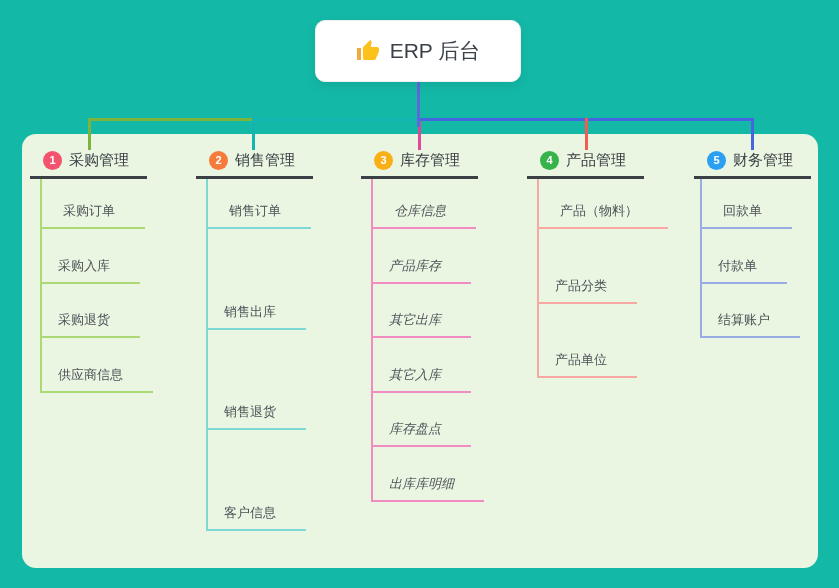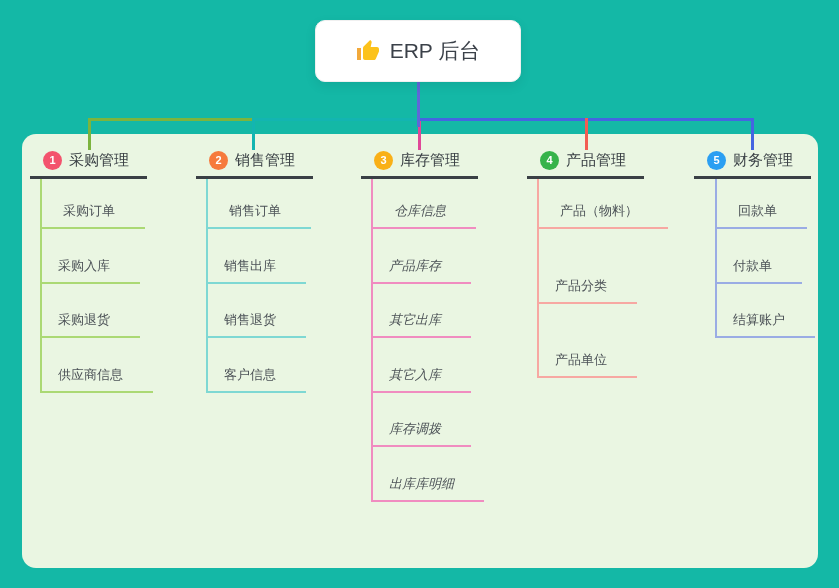--- a/index.html
+++ b/index.html
@@ -92,21 +92,21 @@
       </div>
     <div class="child-row">
         <span>供应商信息</span>
       </div>
   </div>
 
   <div class="branch-header b1" style="left:196px;">
     <span class="badge">2</span>
     <span>销售管理</span>
   </div>
-  <div class="children b1" style="left:206px;">
+  <div class="children b1" style="left:206px;gap:46px;">
     <div class="child-row">
         <span>销售订单</span>
       </div>
     <div class="child-row">
         <span>销售出库</span>
       </div>
     <div class="child-row">
         <span>销售退货</span>
       </div>
     <div class="child-row">
@@ -125,21 +125,21 @@
     <div class="child-row">
         <span>产品库存</span>
       </div>
     <div class="child-row">
         <span>其它出库</span>
       </div>
     <div class="child-row">
         <span>其它入库</span>
       </div>
     <div class="child-row">
-        <span>库存调拨</span>
+        <span>库存盘点</span>
       </div>
     <div class="child-row">
         <span>出库库明细</span>
       </div>
   </div>
 
   <div class="branch-header b3" style="left:527px;">
     <span class="badge">4</span>
     <span>产品管理</span>
   </div>
@@ -152,21 +152,21 @@
       </div>
     <div class="child-row">
         <span>产品单位</span>
       </div>
   </div>
 
   <div class="branch-header b4" style="left:694px;">
     <span class="badge">5</span>
     <span>财务管理</span>
   </div>
-  <div class="children b4" style="left:715px;justify-content:flex-end;">
+  <div class="children b4" style="left:700px;justify-content:flex-end;">
     <div class="child-row">
         <span>回款单</span>
       </div>
     <div class="child-row">
         <span>付款单</span>
       </div>
     <div class="child-row">
         <span>结算账户</span>
       </div>
   </div>

